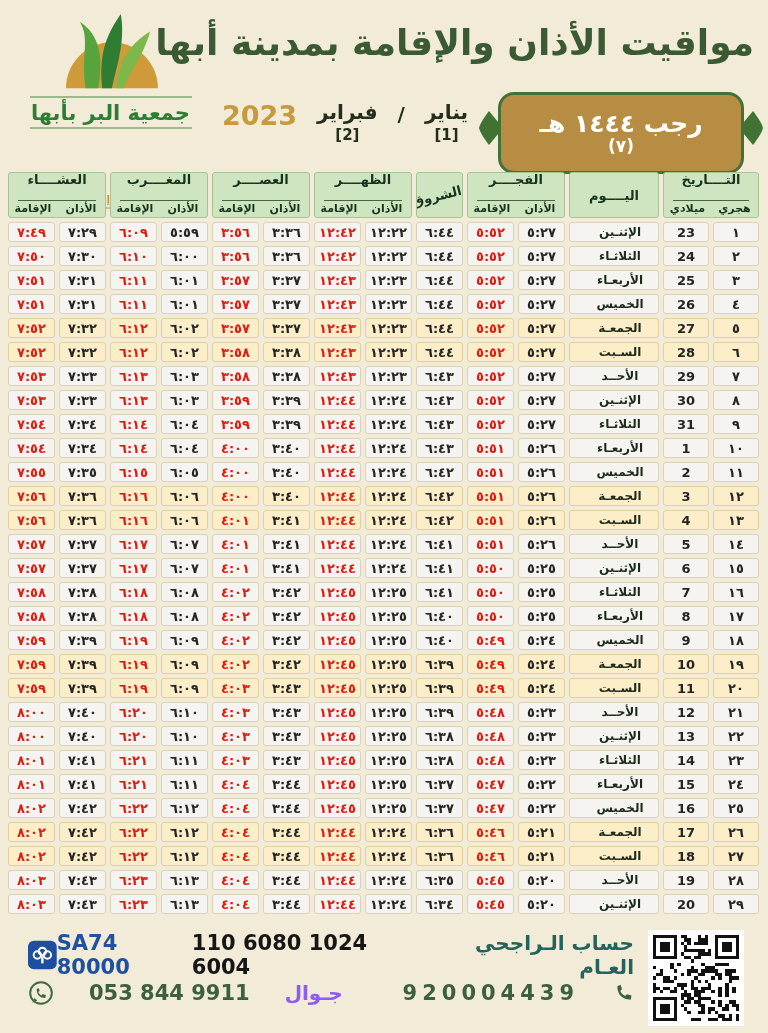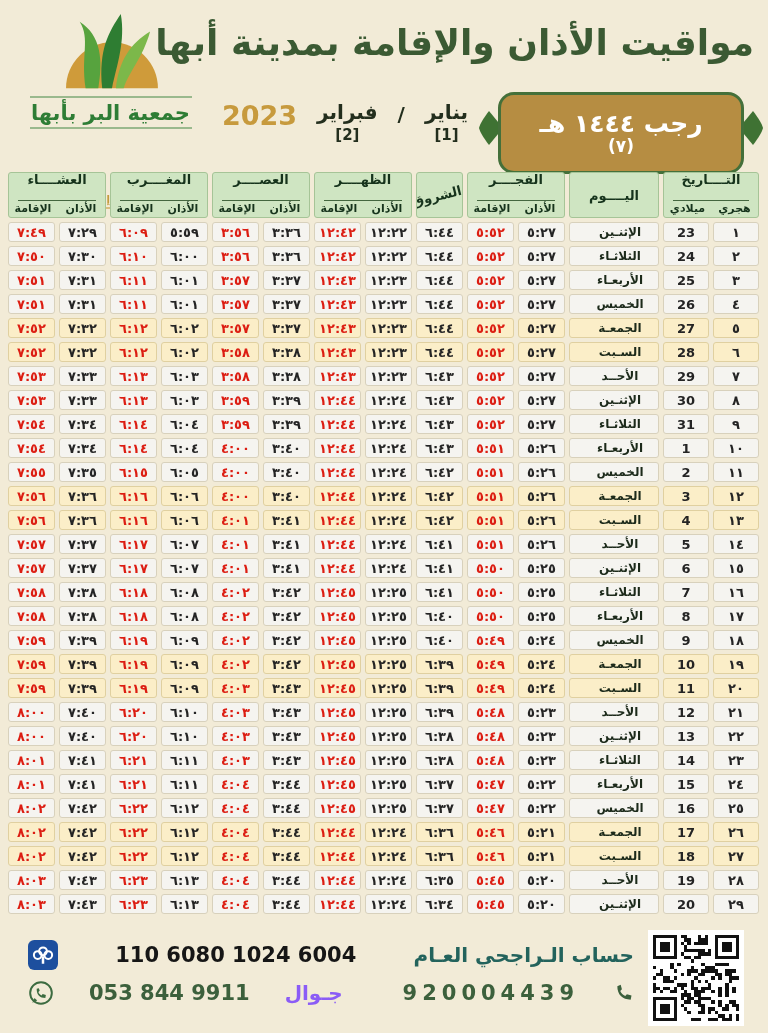--- a/index.html
+++ b/index.html
@@ -572,20 +572,21 @@
         <div class="cell c-time">٧:٤٣</div>
         <div class="cell red c-time">٨:٠٣</div>
       </div>
   </div>
 
   <div class="footer">
     <div class="contact">
       <div class="c-row">
         <span class="lbl-account">حساب الـراجحي العـام</span>
         <span class="num-account">110 6080 1024 6004</span>
+        <span class="num-iban">SA74 80000</span>
         <svg class="icon-svg" width="30" height="30" viewBox="0 0 24 24">
           <rect x="0" y="0" width="24" height="24" rx="5" fill="#1d4f9e"></rect>
           <circle cx="12" cy="9" r="3.1" fill="none" stroke="#fff" stroke-width="1.6"></circle>
           <circle cx="7.8" cy="12" r="3.1" fill="none" stroke="#fff" stroke-width="1.6"></circle>
           <circle cx="16.2" cy="12" r="3.1" fill="none" stroke="#fff" stroke-width="1.6"></circle>
           <rect x="11" y="13" width="2" height="6" fill="#fff"></rect>
         </svg>
       </div>
       <div class="c-row">
         <svg class="icon-svg" width="20" height="20" viewBox="0 0 24 24">

